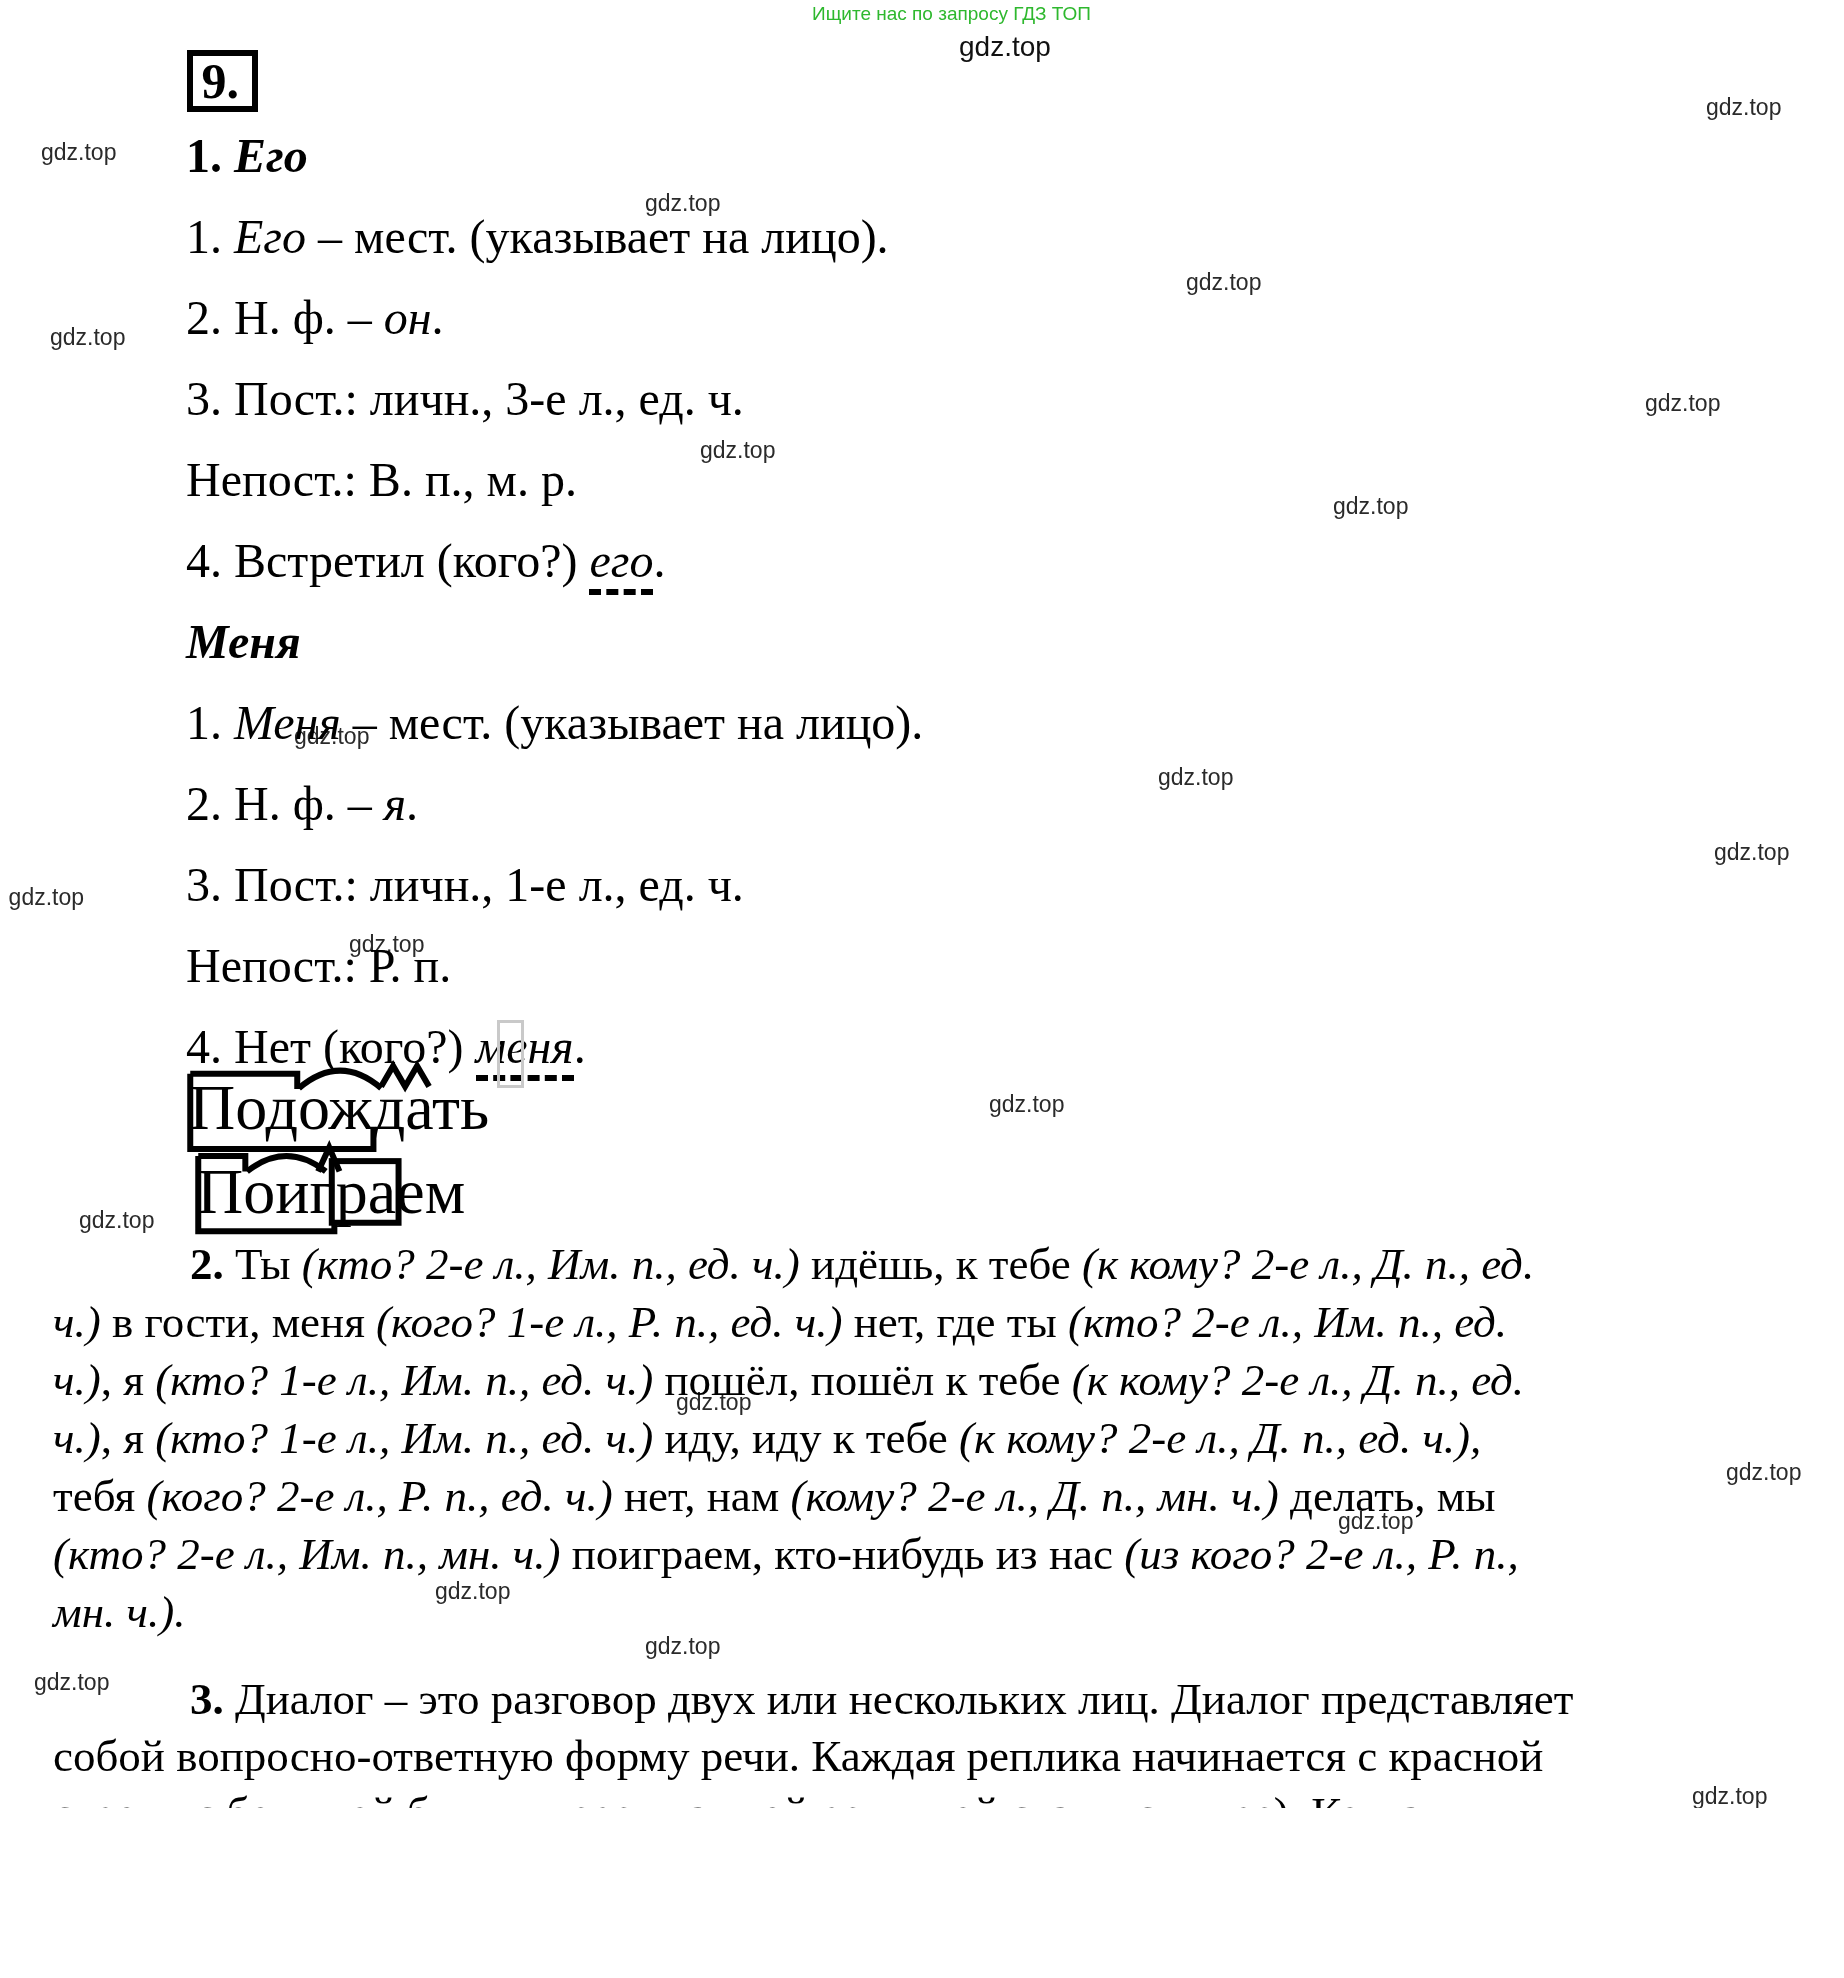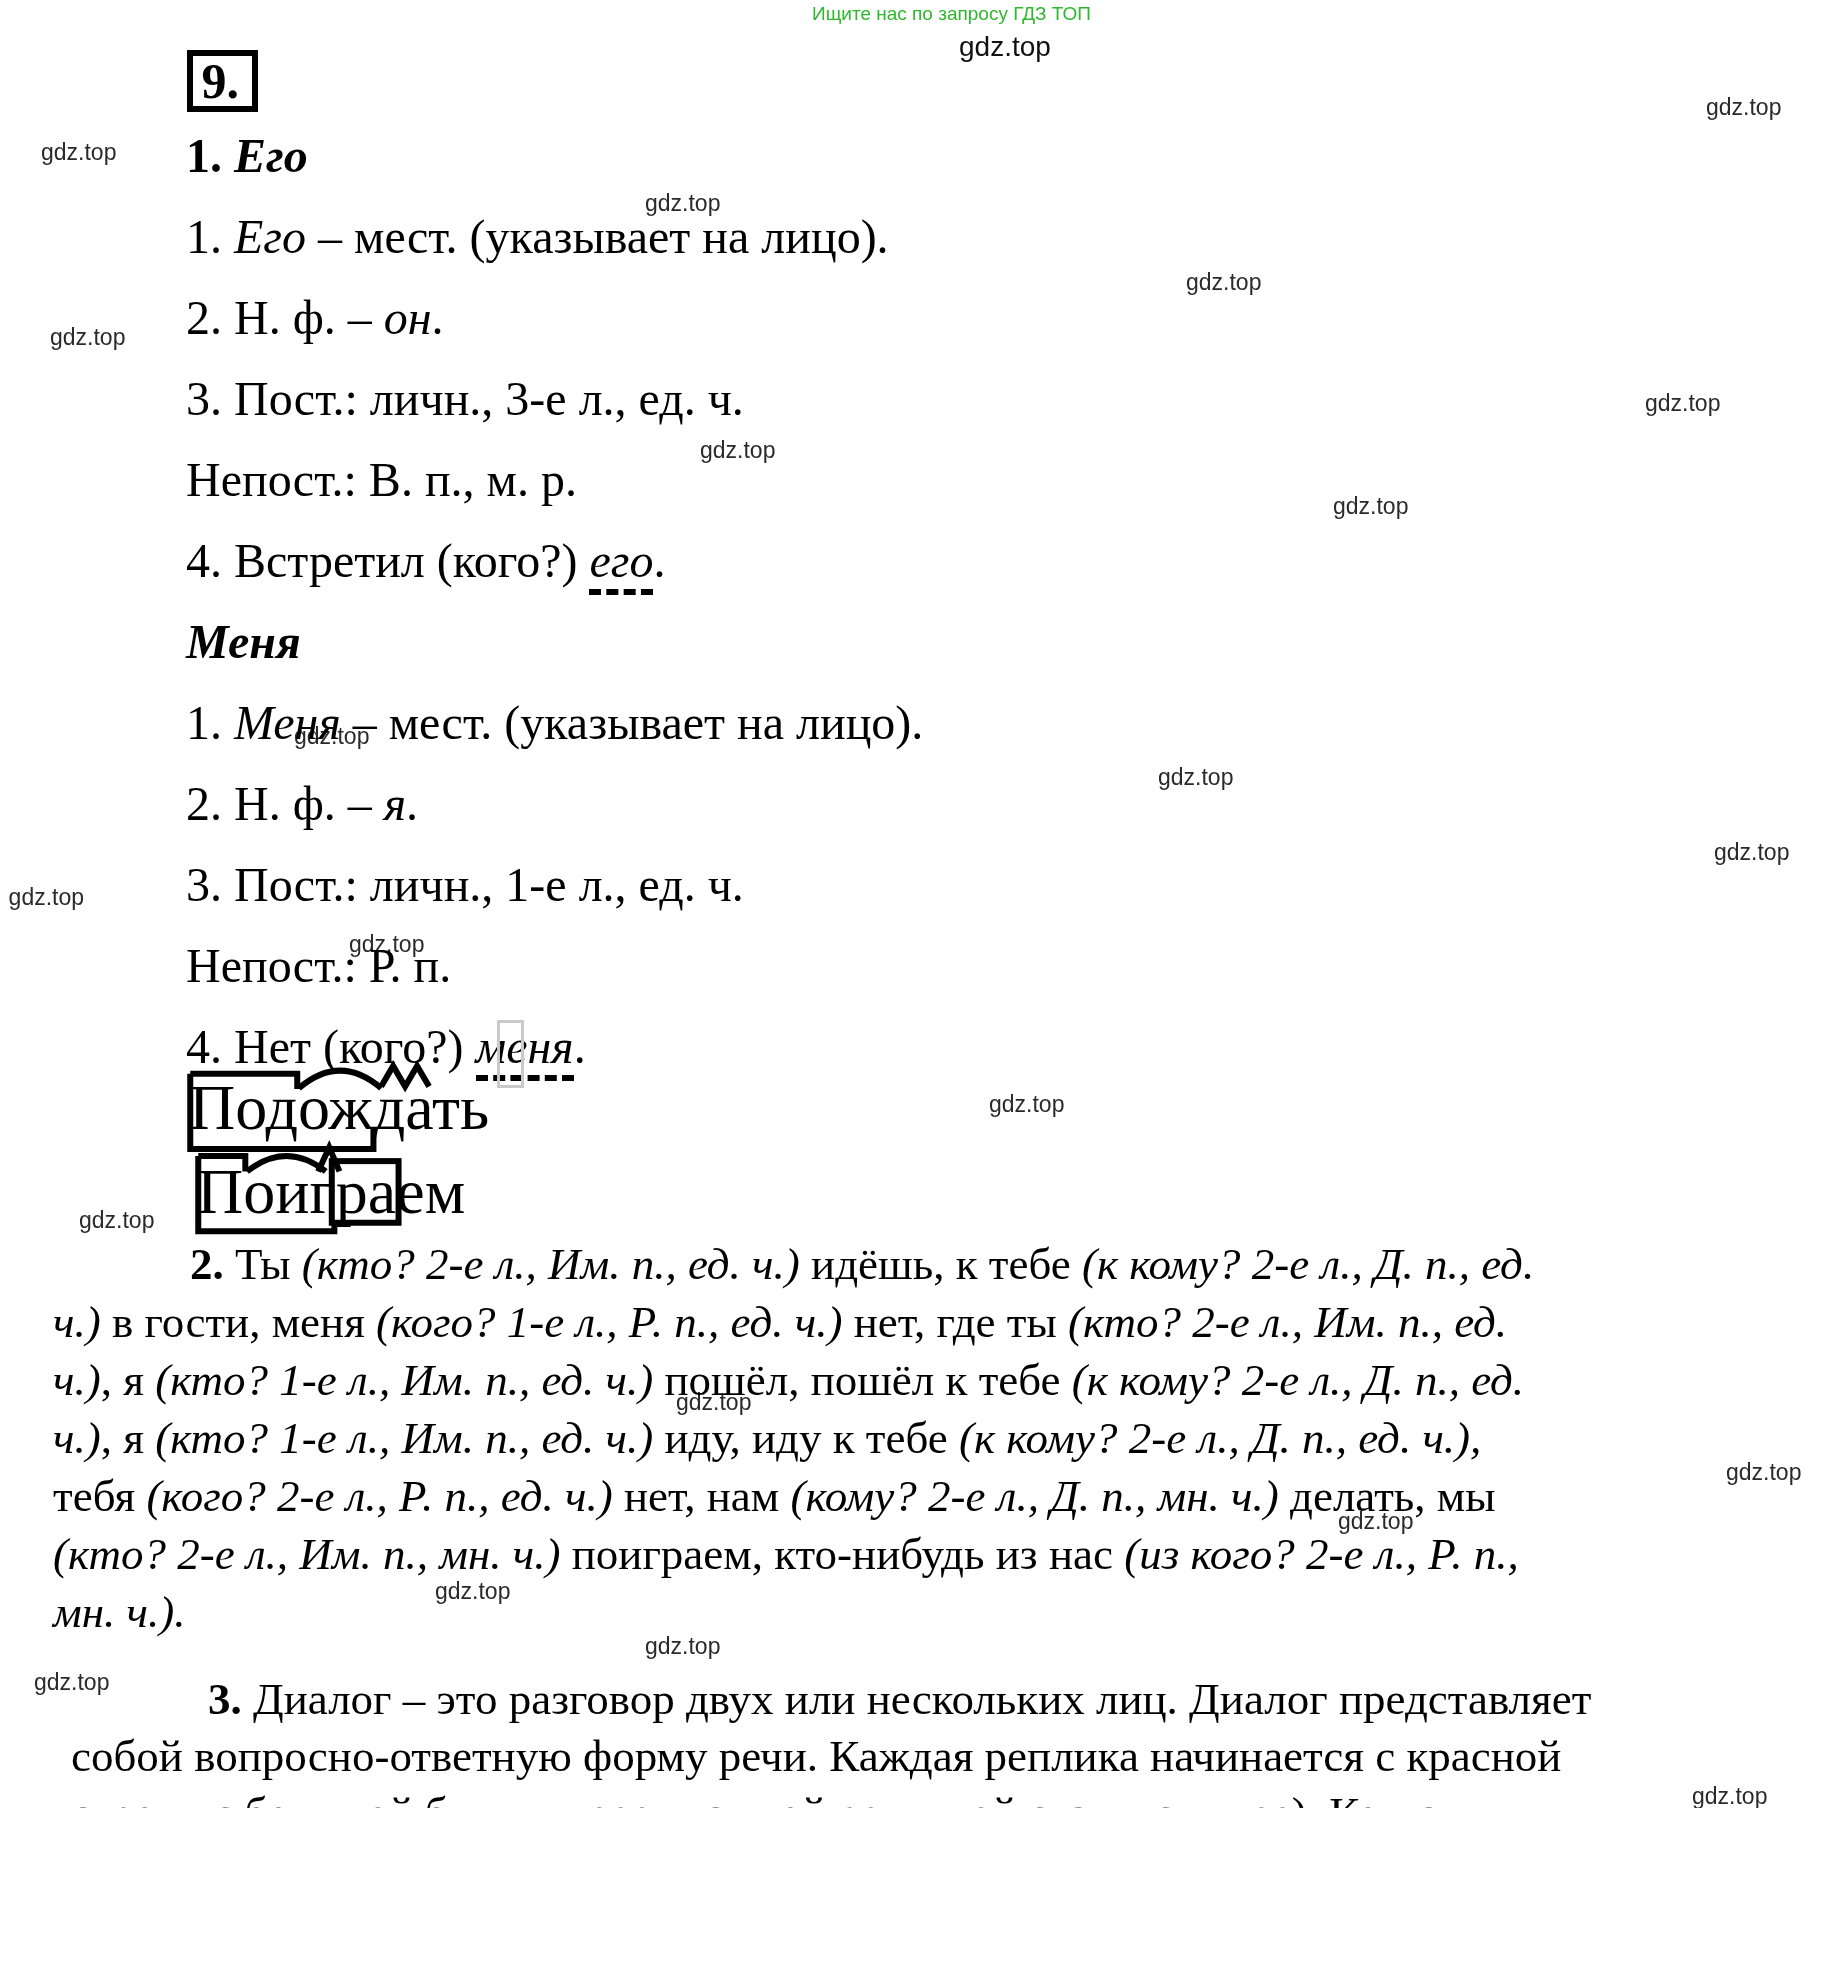--- a/index.html
+++ b/index.html
@@ -31,21 +31,21 @@
 
   
   .diagram{position:absolute;width:283px;height:107px;}
   .diagram .word{position:absolute;left:5.1px;top:22px;font-size:64px;line-height:51px;white-space:pre;}
   .diagram svg{position:absolute;left:0;top:0;overflow:visible;}
   .diagram svg *{stroke:#000;stroke-width:7;fill:none;}
 
   
   .para{position:absolute;left:53px;width:1785px;font-size:45px;}
   .pline{height:58px;line-height:58px;white-space:pre;}
-  .para.p3 .pline{height:57px;line-height:57px;margin-left:18px;}
+  .para.p3 .pline{height:57px;line-height:57px;}
   .pline.indent{padding-left:137px;}
 
   
   .cursor-artifact{position:absolute;left:497px;top:1020px;width:20.5px;height:62px;
                    border:3.4px solid #c9c9c9;background:transparent;}
 </style>
 </head>
 <body>
 
 <div class="page">

